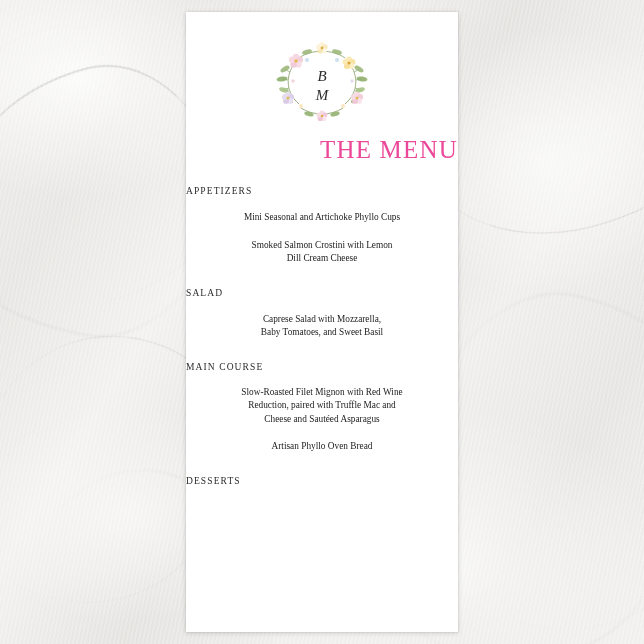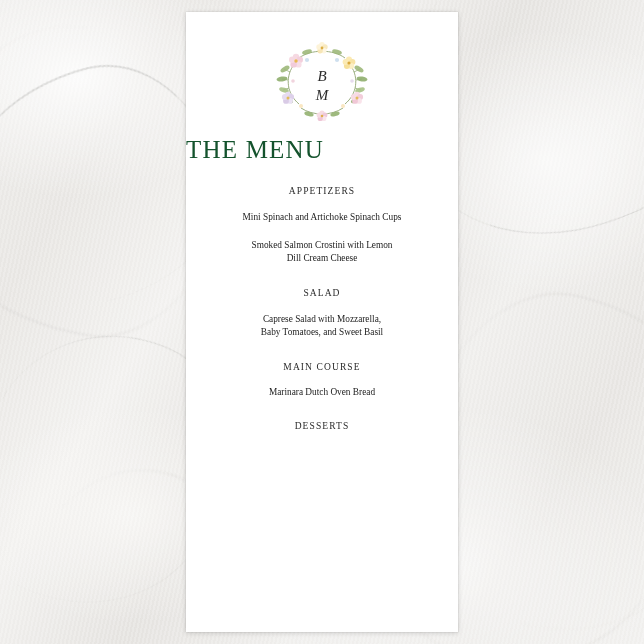--- a/index.html
+++ b/index.html
@@ -106,32 +106,31 @@
 
   .crest {
     position: relative;
     width: 100%;
     height: 86px;
     margin-top: 24px;
   }
   .crest svg { display: block; margin: 0 auto; }
 
   .menu-title {
-    text-align: left;
+    text-align: right;
     font-family: "Liberation Serif", serif;
     font-size: 25px;
     letter-spacing: 1.2px;
-    color: #14532d;
+    color: #ec4899;
     margin-top: 14px;
     margin-bottom: 0;
     font-weight: 400;
   }
 
   .section-head {
-    text-align: center;
     font-family: "Liberation Serif", serif;
     font-size: 9.5px;
     letter-spacing: 1.1px;
     color: #2a2a2a;
     margin-top: 22px;
     text-transform: uppercase;
   }
   .section-head.sub {
     margin-top: 2px;
   }
@@ -260,23 +259,24 @@
           <text x="59" y="45" font-size="15" font-style="italic">B</text>
           <text x="59" y="64" font-size="15" font-style="italic">M</text>
         </g>
       </svg>
     </div>
 
     <h1 class="menu-title">THE MENU</h1>
 
     <div id="sections">
         <div class="section-head">APPETIZERS</div>
-        <div class="item first">Mini Spinach and Artichoke Spinach Cups</div>
+        <div class="item first">Mini Seasonal and Artichoke Phyllo Cups</div>
         <div class="item">Smoked Salmon Crostini with Lemon<br>Dill Cream Cheese</div>
         <div class="section-head">SALAD</div>
         <div class="item first">Caprese Salad with Mozzarella,<br>Baby Tomatoes, and Sweet Basil</div>
         <div class="section-head">MAIN COURSE</div>
-        <div class="item">Marinara Dutch Oven Bread</div>
+        <div class="item">Slow-Roasted Filet Mignon with Red Wine<br>Reduction, paired with Truffle Mac and<br>Cheese and Sautéed Asparagus</div>
+        <div class="item">Artisan Phyllo Oven Bread</div>
         <div class="section-head">DESSERTS</div>
       </div>
 
   </div>
 </div>
 
 </body></html>

